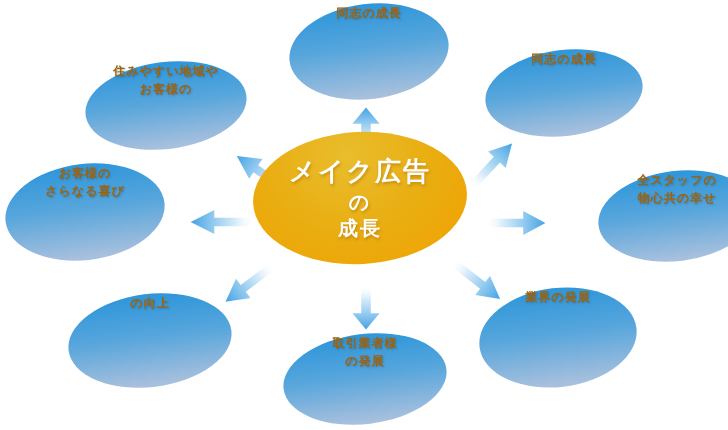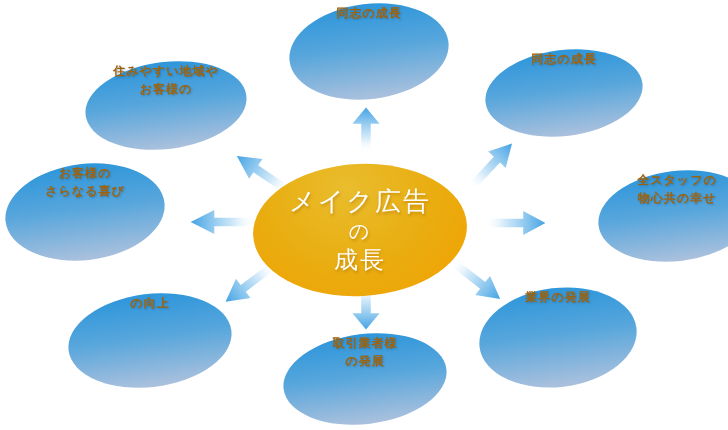--- a/index.html
+++ b/index.html
@@ -19,34 +19,34 @@
   }
   .node::before{
     content:"";position:absolute;inset:0;border-radius:50%;
     background:linear-gradient(180deg,#2e96da 0%,#57a6dc 46%,#abc1dd 100%);
     transform:rotate(-7deg);
     z-index:0;
   }
   .node .line{position:relative;z-index:1;text-shadow:1px 1px 2px rgba(30,80,130,.38);}
   
   .center-node{
-    position:absolute;left:253px;top:164px;width:214px;height:132px;
+    position:absolute;left:253px;top:132px;width:214px;height:132px;
     display:flex;flex-direction:column;align-items:center;justify-content:center;
-    text-align:center;color:#ffffff;font-weight:normal;letter-spacing:2px;
+    text-align:center;color:#ffffff;font-weight:bold;letter-spacing:2px;
   }
   .center-node::before{
     content:"";position:absolute;inset:0;border-radius:50%;
     background:radial-gradient(ellipse at 45% 18%,#e9bd2d 0%,#e9ad10 52%,#f3a000 100%);
     transform:rotate(-3deg);
     z-index:0;
   }
   .center-node .line{position:relative;z-index:1;text-shadow:1px 2px 3px rgba(160,95,0,.45);line-height:1.3;}
   .center-node .c1{font-size:26px;}
   .center-node .c2{font-size:20px;}
-  .center-node .c3{font-size:24px;}
+  .center-node .c3{font-size:20px;}
   
   .arrow{position:absolute;overflow:visible;}
 </style>
 </head>
 <body>
 
 <div class="stage">
 
   <svg class="arrow" style="left:344px;top:112px;width:44px;height:34px;transform:rotate(-90deg);" viewBox="0 0 100 50" preserveAspectRatio="none">
     <defs>

